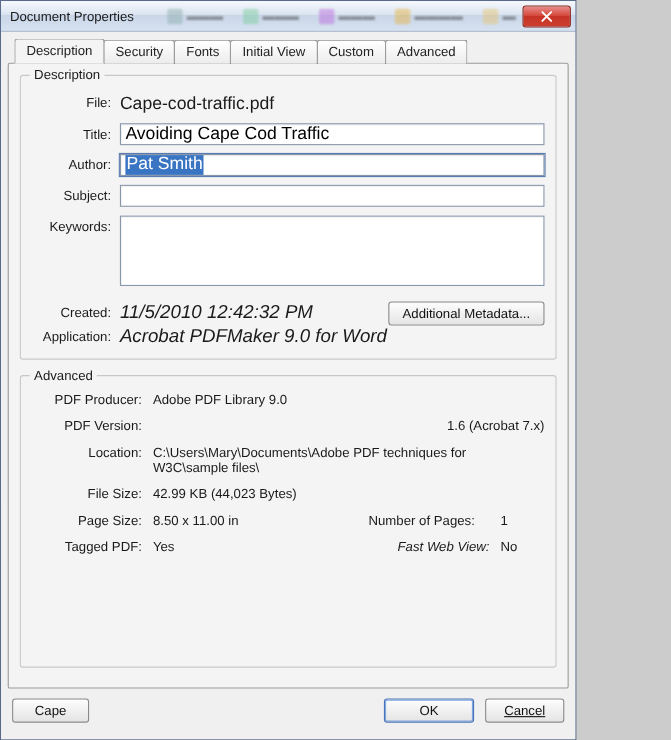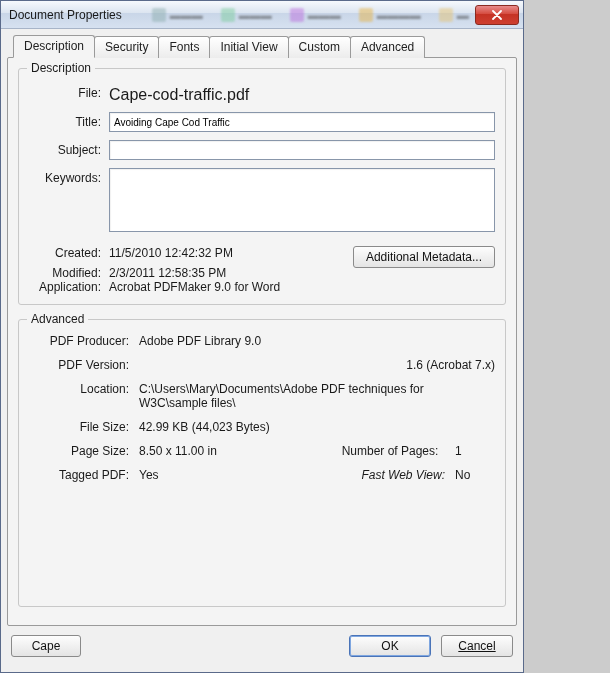--- a/index.html
+++ b/index.html
@@ -73,35 +73,35 @@
   }
   .groupbox > .legend {
     position: absolute; top: -8px; left: 8px;
     background: #f4f4f4; padding: 0 4px;
     font-size: 12px; color: #1a1a1a;
   }
   .form-row { display: flex; align-items: flex-start; margin-bottom: 8px; }
   .form-row .lbl { width: 80px; text-align: right; padding-right: 8px; padding-top: 3px; font-size: 12px; color: #1a1a1a; }
   .form-row .val { flex: 1; font-size: 16px; padding-top: 3px; color: #1a1a1a; }
   .txt {
-    flex: 1; height: 20px; font-size: 10px;
+    flex: 1; height: 20px; font-size: 16px;
     border: 1px solid #8896aa; background: #fff; padding: 2px 4px;
     box-shadow: inset 1px 1px 1px rgba(0,0,0,0.06);
   }
   .txt.focus { outline: 1px solid #5a7bb0; }
   .sel { background: #3a75c4; color: #fff; padding: 0 1px; }
   .ta {
     flex: 1; height: 64px; font-size: 12px;
     border: 1px solid #8896aa; background: #fff; padding: 2px 4px;
     box-shadow: inset 1px 1px 1px rgba(0,0,0,0.06);
     resize: none;
   }
   .meta-row { display: flex; align-items: center; margin-top: 6px; }
   .meta-row .lbl { width: 80px; text-align: right; padding-right: 8px; font-size: 12px; }
-  .meta-row .val { font-size: 12px; }
+  .meta-row .val { font-size: 17px; font-style: italic; }
   .btn {
     font-size: 12px; color: #111;
     padding: 3px 12px; min-width: 70px; height: 22px;
     background: linear-gradient(to bottom, #fdfdfd, #e4e4e4);
     border: 1px solid #8a8a8a; border-radius: 3px;
     display: inline-flex; align-items: center; justify-content: center;
   }
   .btn.primary { border-color: #4a74b8; box-shadow: 0 0 0 1px #7ea6e0 inset; }
   .adv-grid { display: grid; grid-template-columns: 110px 1fr 120px 40px; row-gap: 10px; font-size: 12px; }
   .adv-grid .albl { text-align: right; padding-right: 10px; }
@@ -151,41 +151,43 @@
         <div class="form-row">
           <span class="lbl">File:</span>
           <span class="val">Cape-cod-traffic.pdf</span>
         </div>
 
         <div class="form-row">
           <span class="lbl">Title:</span>
           <input class="txt" type="text" value="Avoiding Cape Cod Traffic" style="">
         </div>
 
+        <div class="form-row">
+          <span class="lbl">Author:</span>
+          <div class="txt focus" style="display:flex;align-items:center;">
+            <span class="sel">Pat Smith</span>
+          </div>
+        </div>
 
         <div class="form-row">
           <span class="lbl">Subject:</span>
           <input class="txt" type="text" value="" style="">
         </div>
 
         <div class="form-row">
           <span class="lbl">Keywords:</span>
           <textarea class="ta" style=""></textarea>
         </div>
 
         <div style="display:flex; align-items:flex-start;justify-content:flex-end;">
           <div style="flex:1;">
             <div class="meta-row">
               <span class="lbl">Created:</span>
               <span class="val">11/5/2010 12:42:32 PM</span>
             </div>
-            <div class="meta-row">
-              <span class="lbl">Modified:</span>
-              <span class="val">2/3/2011 12:58:35 PM</span>
-            </div>
           </div>
           <div style="padding-top:6px;">
             <div class="btn">Additional Metadata...</div>
           </div>
         </div>
 
         <div class="meta-row" style="margin-top:0;">
           <span class="lbl" style="width:80px;">Application:</span>
           <span class="val">Acrobat PDFMaker 9.0 for Word</span>
         </div>
@@ -202,21 +204,21 @@
           <span style="grid-column:2/5;text-align:right;">1.6 (Acrobat 7.x)</span>
 
           <span class="albl">Location:</span>
           <span style="grid-column:2/5;">C:\Users\Mary\Documents\Adobe PDF techniques for W3C\sample files\</span>
 
           <span class="albl">File Size:</span>
           <span style="grid-column:2/5;">42.99 KB (44,023 Bytes)</span>
 
           <span class="albl">Page Size:</span>
           <span>8.50 x 11.00 in</span>
-          <span class="albl" style="text-align:center;">Number of Pages:</span>
+          <span class="albl" style="text-align:left;">Number of Pages:</span>
           <span>1</span>
 
           <span class="albl">Tagged PDF:</span>
           <span>Yes</span>
           <span class="albl" style="text-align:right;font-style:italic;">Fast Web View:</span>
           <span>No</span>
         </div>
       </div>
 
     </div>

